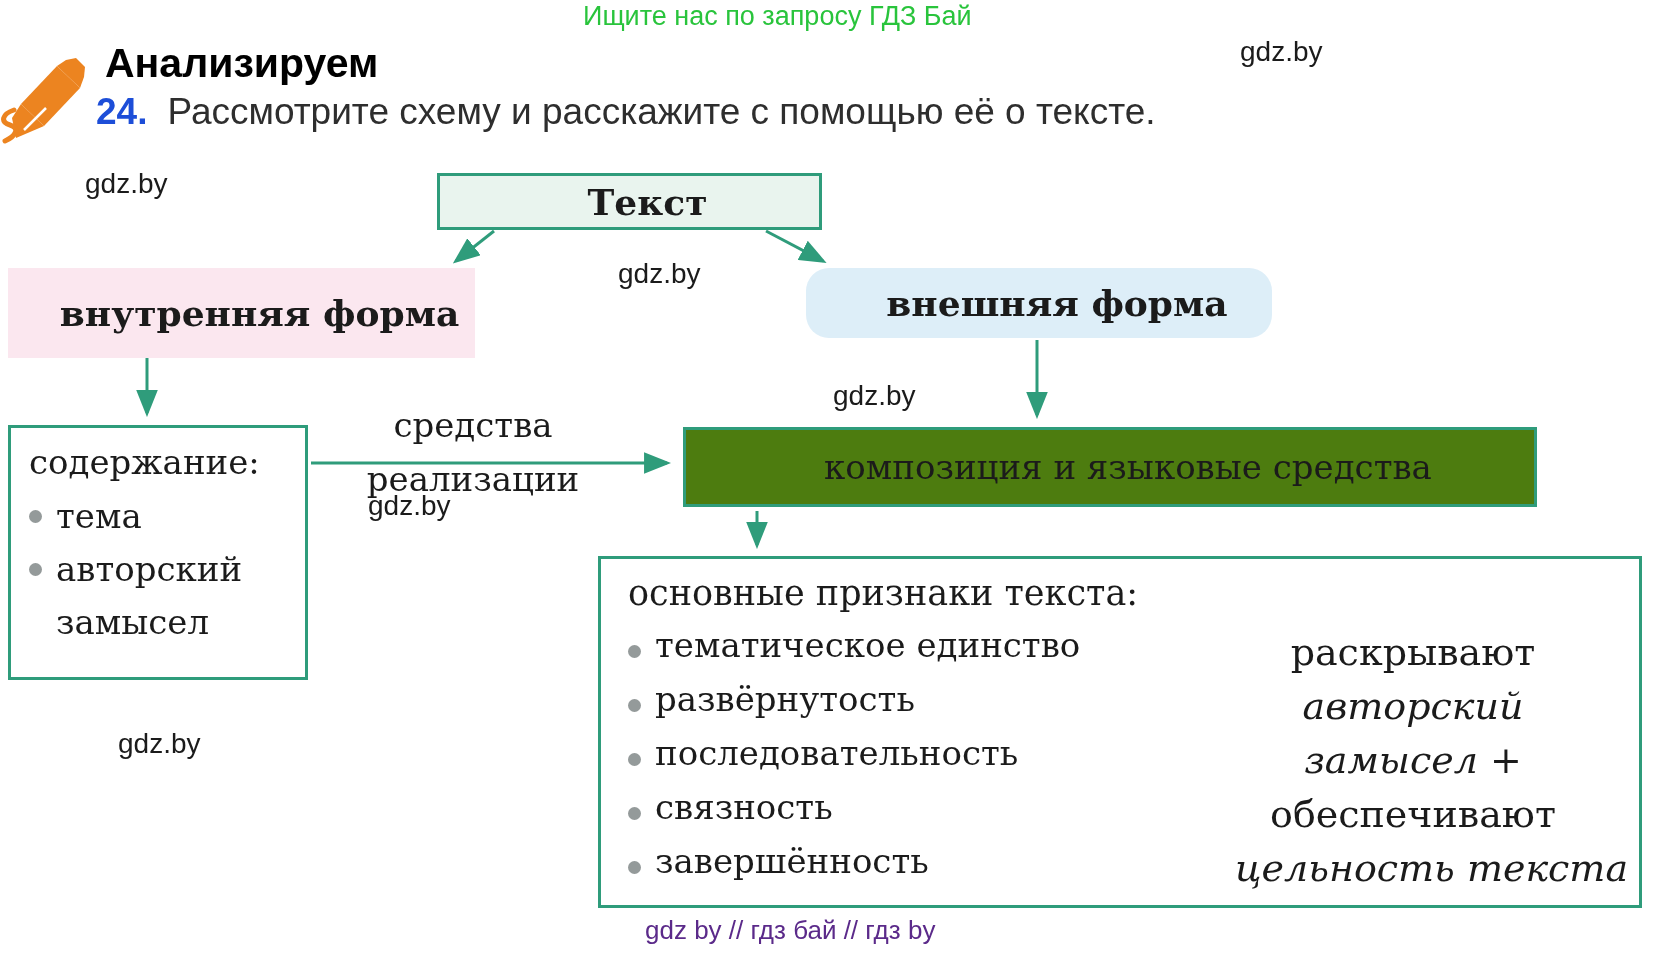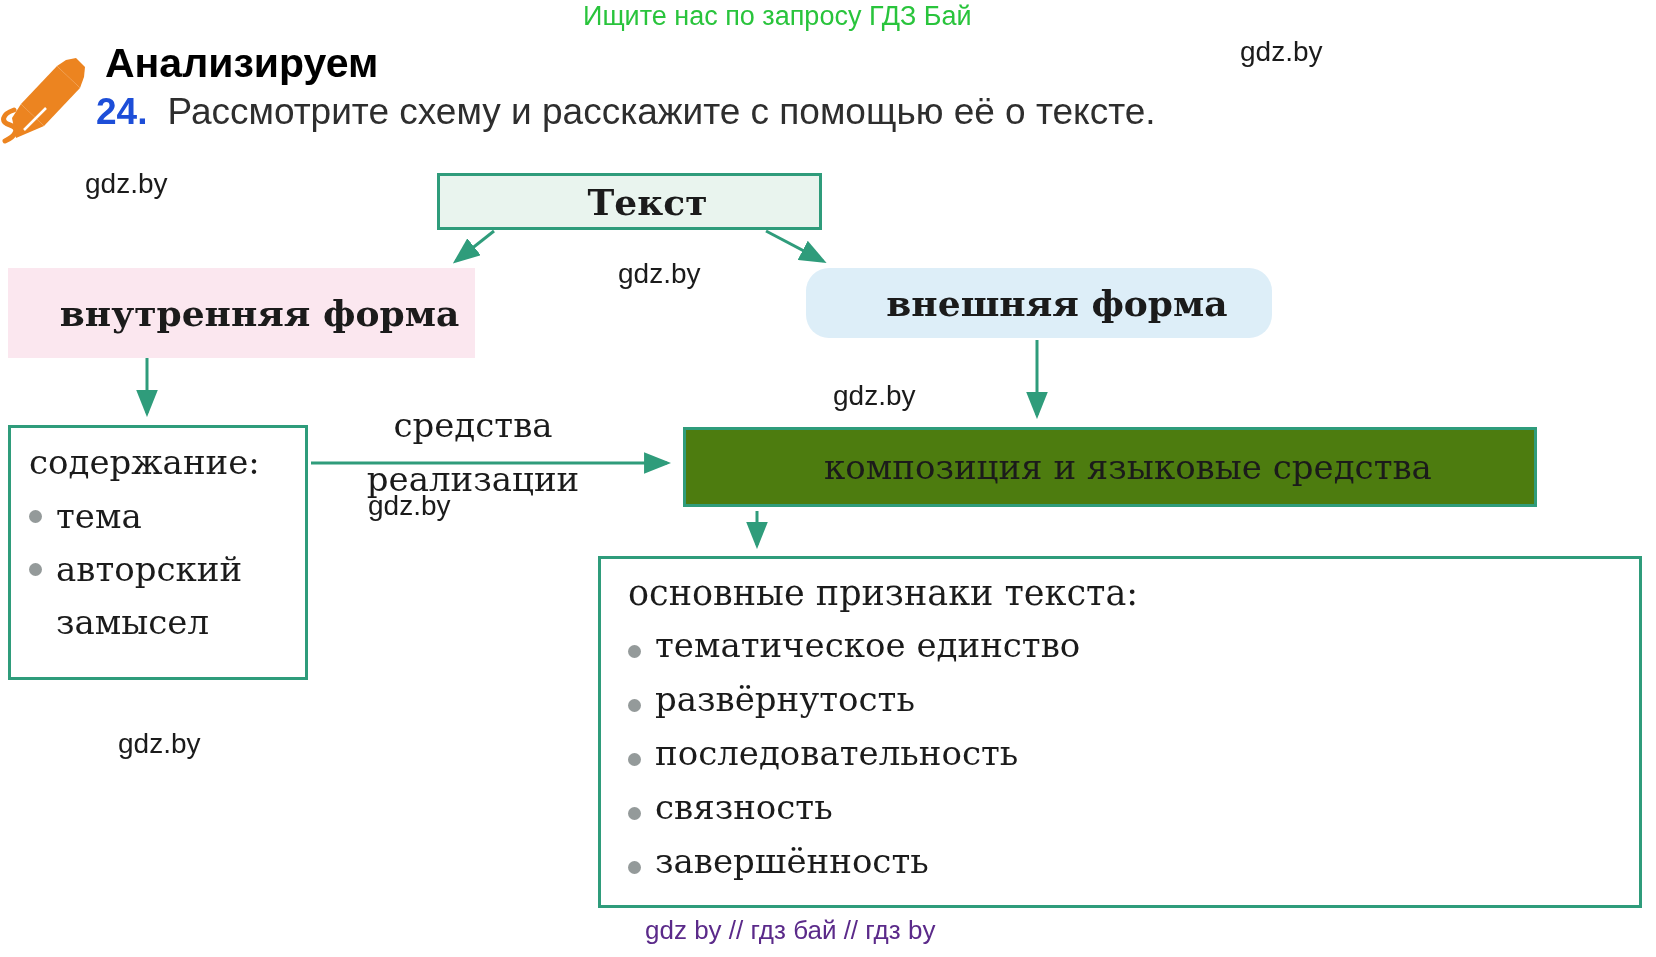--- a/index.html
+++ b/index.html
@@ -148,15 +148,22 @@
         </div>
         <div class="f-row">
           <span class="dot"></span>
           <span>связность</span>
         </div>
         <div class="f-row">
           <span class="dot"></span>
           <span>завершённость</span>
         </div>
       </div>
+    <div class="result-col" id="result-col">
+        <div class="r-line">раскрывают</div>
+        <div class="r-line r-italic">авторский</div>
+        <div class="r-line r-italic">замысел +</div>
+        <div class="r-line">обеспечивают</div>
+        <div class="r-line r-italic">цельность текста</div>
+      </div>
   </div>
 
 </div>
 
 </body></html>

